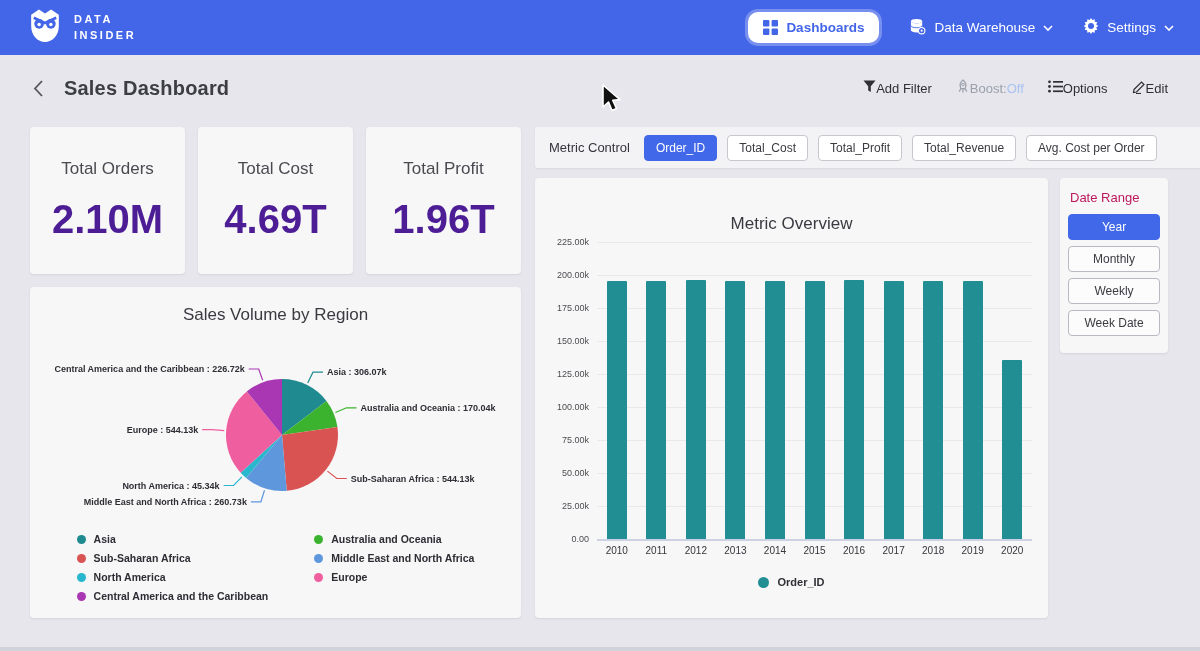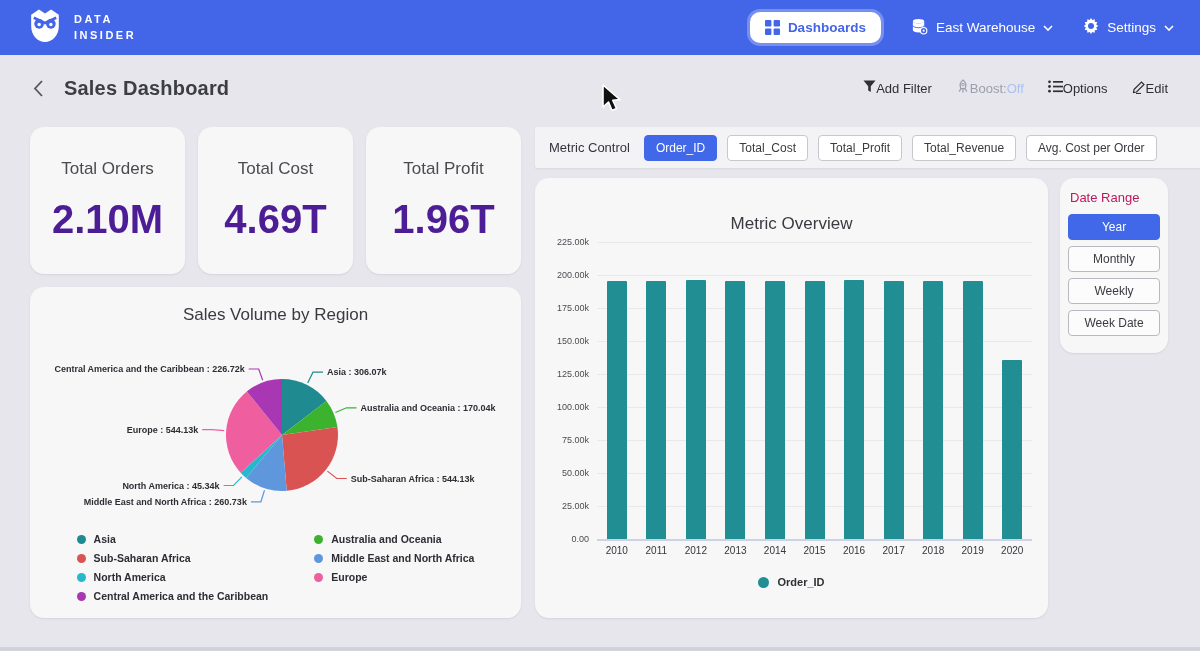--- a/index.html
+++ b/index.html
@@ -36,21 +36,21 @@
   }
   .back-btn{ background:none; border:none; cursor:pointer; margin-right:20px; display:flex; align-items:center; }
   .page-title{ font-size:20px; color:#3d3d44; letter-spacing:.2px; }
   .header-actions{ margin-left:auto; display:flex; align-items:center; gap:24px; }
   .action{ display:flex; align-items:center; font-size:13px; color:#2f2f35; background:none; border:none; font-family:inherit; cursor:pointer; }
   .action.muted{ color:#9aa0ab; cursor:default; }
   .boost-off{ color:#a9c3f2; }
 
   
   .card{
-    position:absolute; background:#f7f7f8; border-radius:14px;
+    position:absolute; background:#f7f7f8; border-radius:4px;
     box-shadow:0 1px 2px rgba(60,60,80,.10);
   }
   .kpi{ width:155px; height:147px; top:127px; display:flex; flex-direction:column; align-items:center; justify-content:center; gap:18px; }
   .kpi-label{ font-size:17px; color:#4a4a50; }
   .kpi-value{ font-size:40px; font-weight:bold; color:#4c1d95; }
 
   .pie-card{ left:30px; top:287px; width:491px; height:331px; }
   .card-title{ text-align:center; font-size:17px; color:#3a3a40; padding-top:18px; }
 
   .metric-strip{
@@ -140,21 +140,21 @@
     <button class="nav-item">
       <span>
         <svg width="17" height="17" viewBox="0 0 18 18">
           <ellipse cx="8" cy="3.4" rx="6" ry="2.4" fill="#ffffff"></ellipse>
           <path d="M2 3.4 V13 C2 14.3 4.7 15.4 8 15.4 C11.3 15.4 14 14.3 14 13 V3.4 C14 4.7 11.3 5.8 8 5.8 C4.7 5.8 2 4.7 2 3.4 Z" fill="#ffffff"></path>
           <path d="M2 8 C2 9.3 4.7 10.3 8 10.3 C11.3 10.3 14 9.3 14 8" stroke="#4365e8" stroke-width="1" fill="none"></path>
           <circle cx="13.4" cy="13.4" r="3.4" fill="#4365e8" stroke="#ffffff" stroke-width="1.2"></circle>
           <circle cx="13.4" cy="13.4" r="1.1" fill="#ffffff"></circle>
         </svg>
       </span>
-      <span>East Warehouse</span>
+      <span>Data Warehouse</span>
       <span>
         <svg width="10" height="7" viewBox="0 0 10 7">
             <polyline points="1,1 5,5 9,1" stroke="#ffffff" stroke-width="1.6" fill="none"></polyline>
           </svg>
       </span>
     </button>
     <button class="nav-item">
       <span>
         <svg width="16" height="16" viewBox="0 0 16 16">
           <path d="M8 0 L9.3 2.1 L11.7 1.3 L11.8 3.8 L14.3 4.3 L13.2 6.5 L15.2 8 L13.2 9.5 L14.3 11.7 L11.8 12.2 L11.7 14.7 L9.3 13.9 L8 16 L6.7 13.9 L4.3 14.7 L4.2 12.2 L1.7 11.7 L2.8 9.5 L0.8 8 L2.8 6.5 L1.7 4.3 L4.2 3.8 L4.3 1.3 L6.7 2.1 Z" fill="#ffffff"></path>

